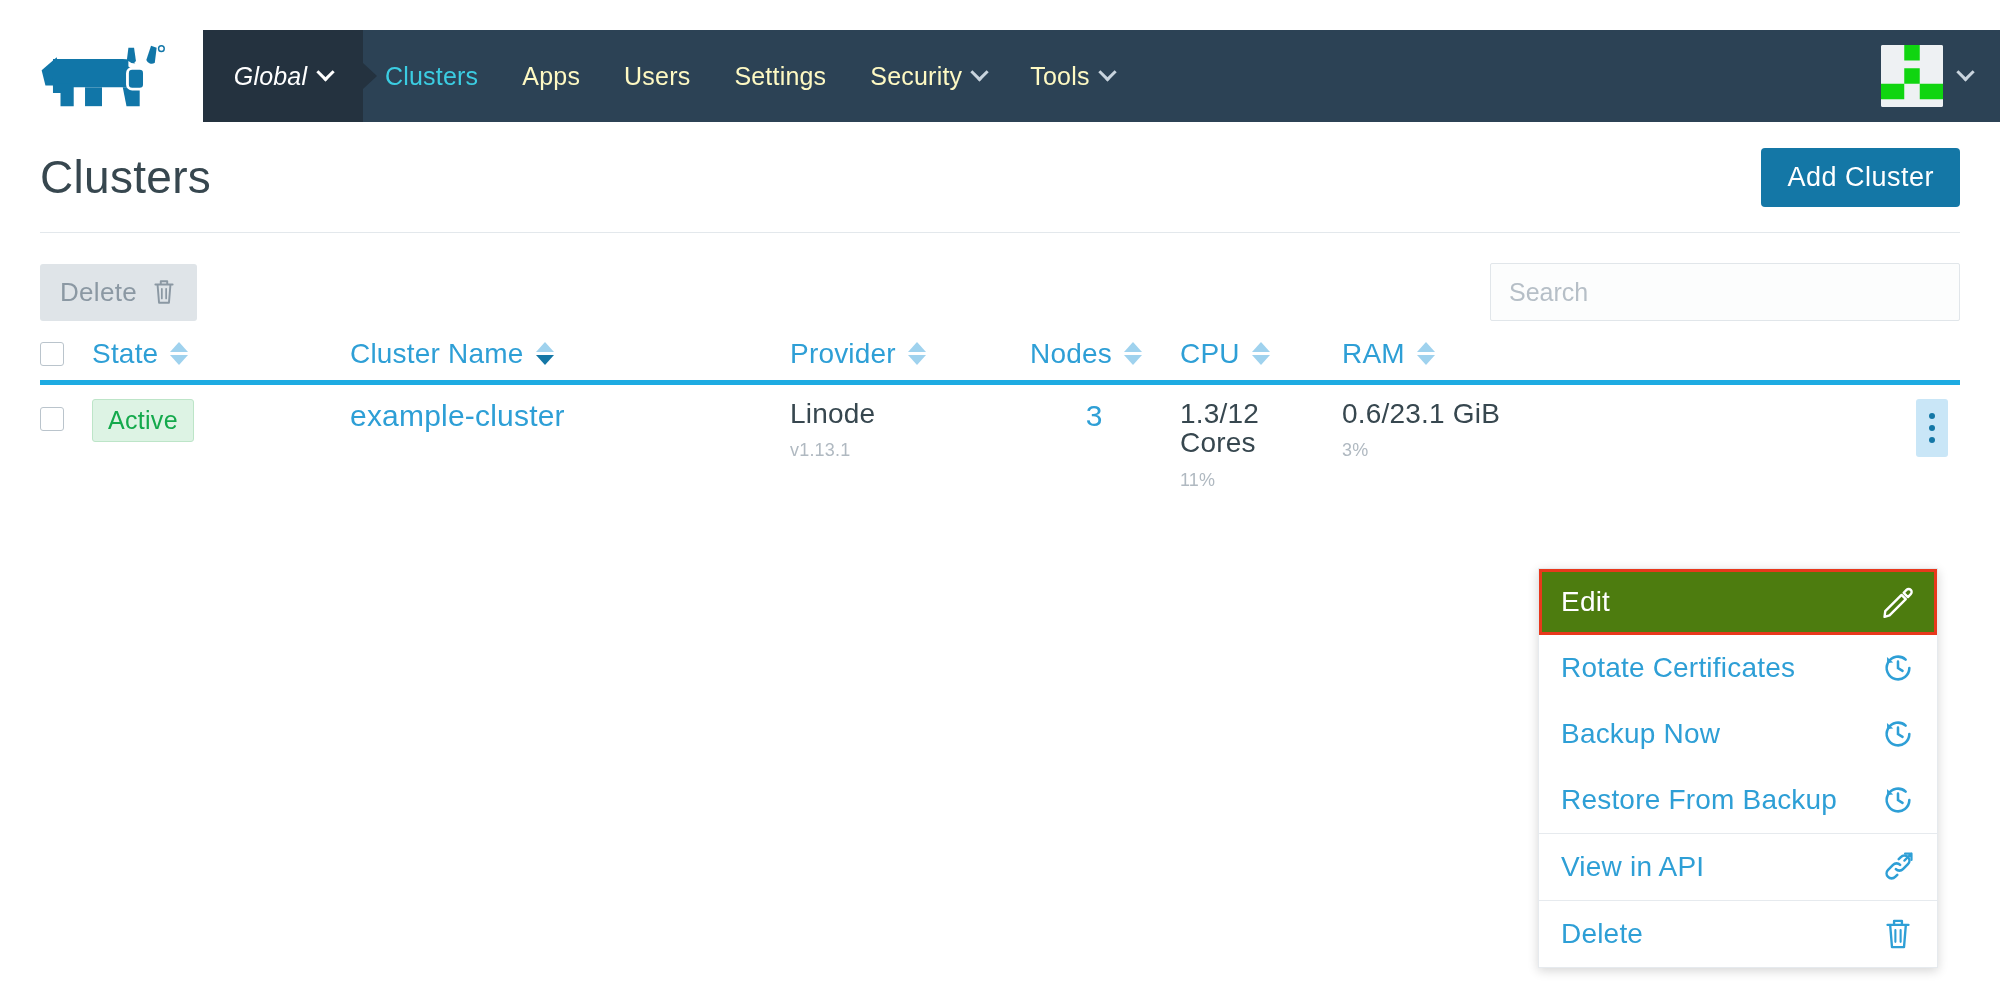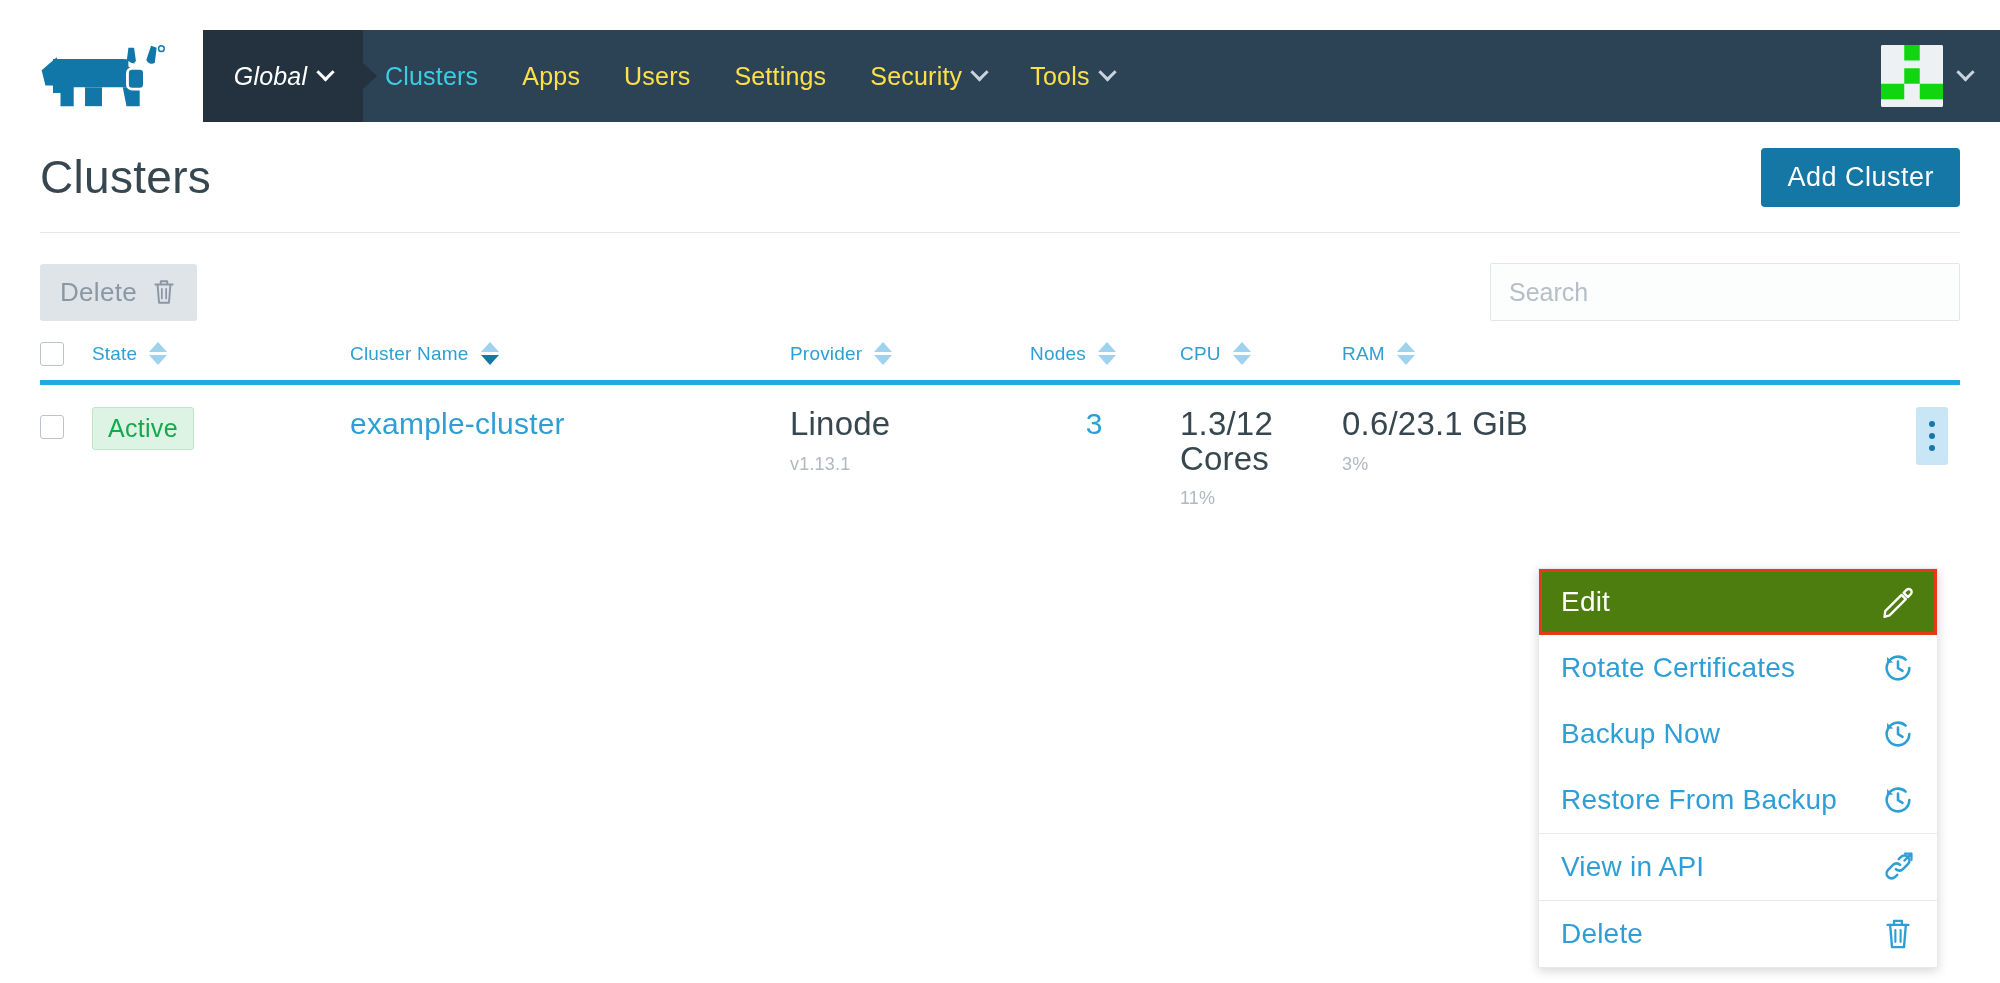--- a/index.html
+++ b/index.html
@@ -41,21 +41,21 @@
   
   .notch {
     position: absolute; left: 0; top: 50%;
     transform: translateY(-50%);
     width: 0; height: 0;
     border-top: 13px solid transparent;
     border-bottom: 13px solid transparent;
     border-left: 14px solid #24323f;
   }
   .nav-item {
-    color: #fde047; font-size: 25px;
+    color: #fef9c3; font-size: 25px;
     padding: 0 22px; height: 92px;
     display: flex; align-items: center; gap: 11px;
     white-space: nowrap; letter-spacing: .2px;
   }
   .nav-item:first-of-type { margin-left: 28px; }
   .nav-item.active { color: #3bcde2; }
 
   .chev {
     display: inline-block; width: 13px; height: 13px;
     border-right: 3px solid currentColor;
@@ -121,21 +121,21 @@
   .search-box::placeholder { color: #b6bfc7; }
 
   
   .tbl { width: 1920px; margin: 0 40px; }
   .tbl-head {
     display: flex; align-items: center;
     height: 58px;
     border-bottom: 5px solid #1eabe2;
   }
   .th {
-    color: #2e9fd6; font-size: 19px;
+    color: #2e9fd6; font-size: 28px;
     display: flex; align-items: center; gap: 12px;
     letter-spacing: .2px;
   }
   .sort {
     display: inline-flex; flex-direction: column;
     gap: 3px; line-height: 0;
   }
   .sort span {
     display: block; width: 0; height: 0;
     border-left: 9px solid transparent;
@@ -157,37 +157,37 @@
   .c-state { width: 258px; }
   .c-name  { width: 440px; }
   .c-prov  { width: 240px; }
   .c-nodes { width: 150px; }
   .c-cpu   { width: 162px; }
   .c-ram   { width: 250px; }
   .c-act   { flex: 1; display: flex; justify-content: flex-end; }
 
   .tbl-row {
     display: flex; align-items: flex-start;
-    padding-top: 22px; min-height: 86px;
+    padding-top: 14px; min-height: 86px;
     position: relative;
     justify-content: space-between;
   }
   .tbl-row .c-check { padding-top: 8px; }
   .badge {
     display: inline-block;
     background: #ddf3e4; border: 1px solid #bde5c8;
     color: #14a94c; border-radius: 3px;
     font-size: 25px; padding: 6px 15px; letter-spacing: .3px;
   }
   .link {
     color: #2e9fd6; font-size: 30px; letter-spacing: .2px;
     text-decoration: none; cursor: pointer;
   }
   .cell-main {
-    font-size: 33px; color: #37474f; line-height: 1.05;
+    font-size: 28px; color: #37474f; line-height: 1.05;
     letter-spacing: .2px;
   }
   .cell-sub {
     font-size: 18px; color: #b0b9c1; margin-top: 12px;
     letter-spacing: .2px;
   }
   .nodes-val {
     font-size: 30px; color: #2e9fd6; text-align: center;
     width: 100%; padding-right: 22px;
   }

